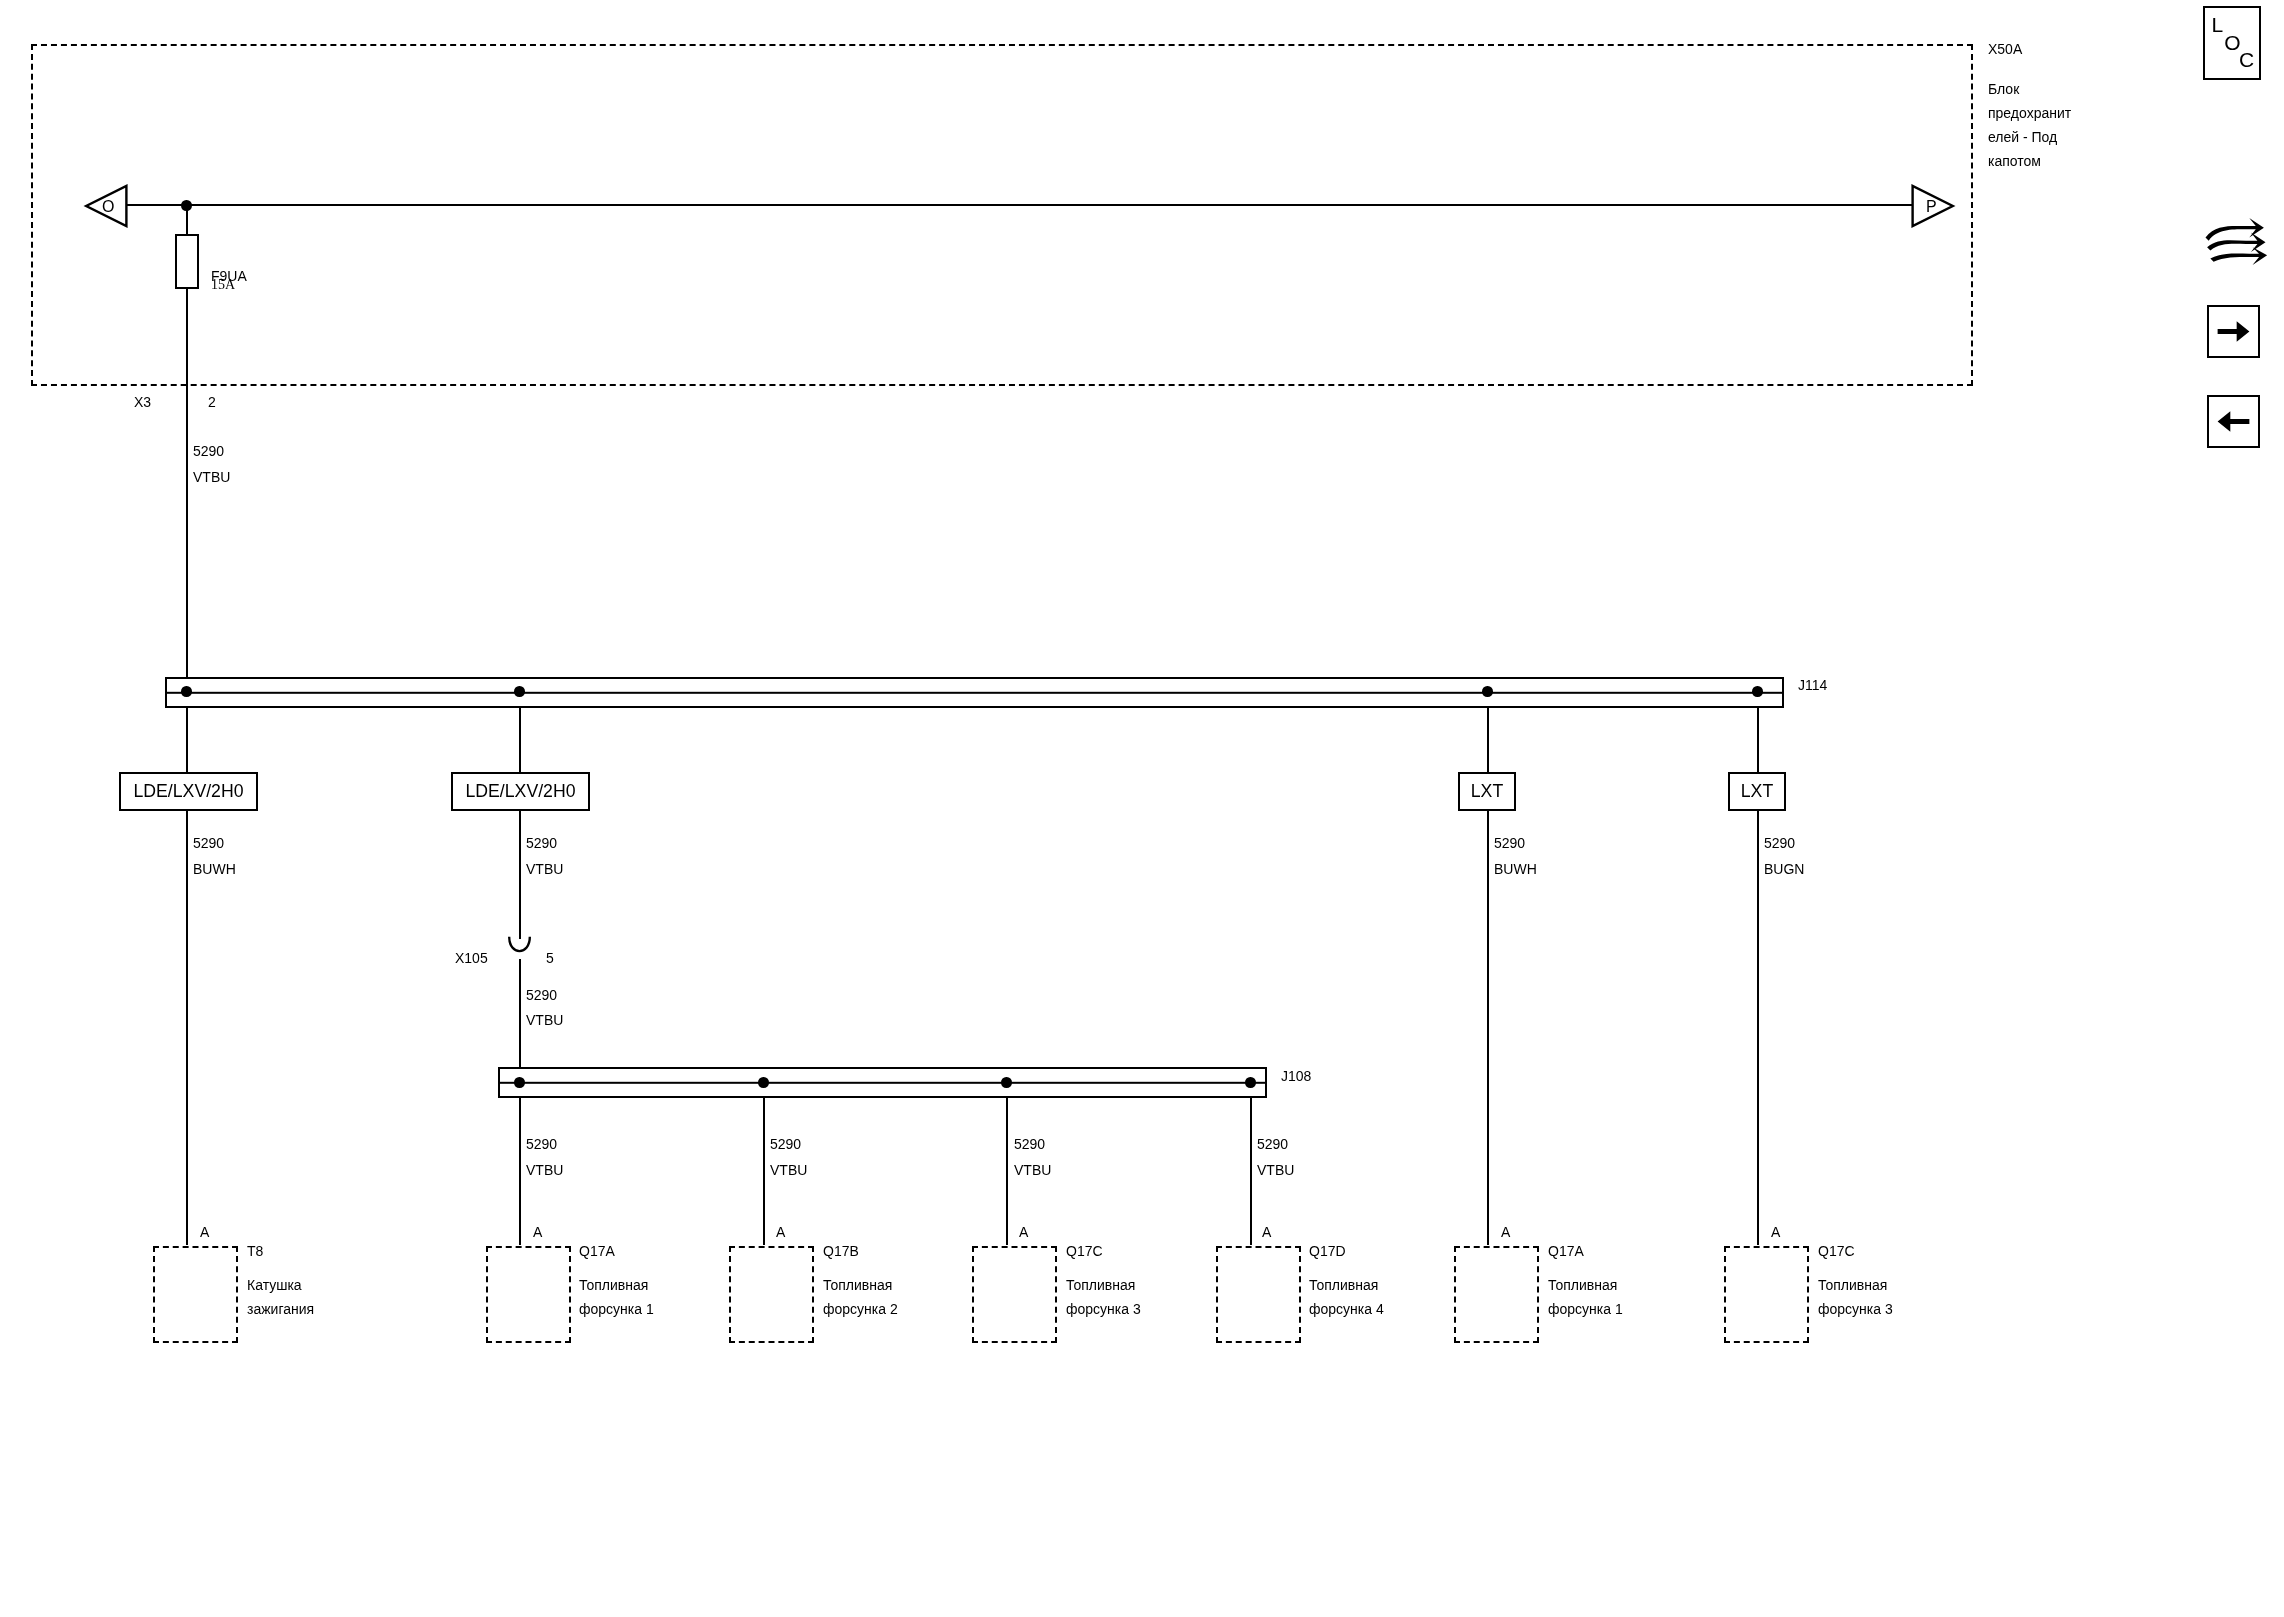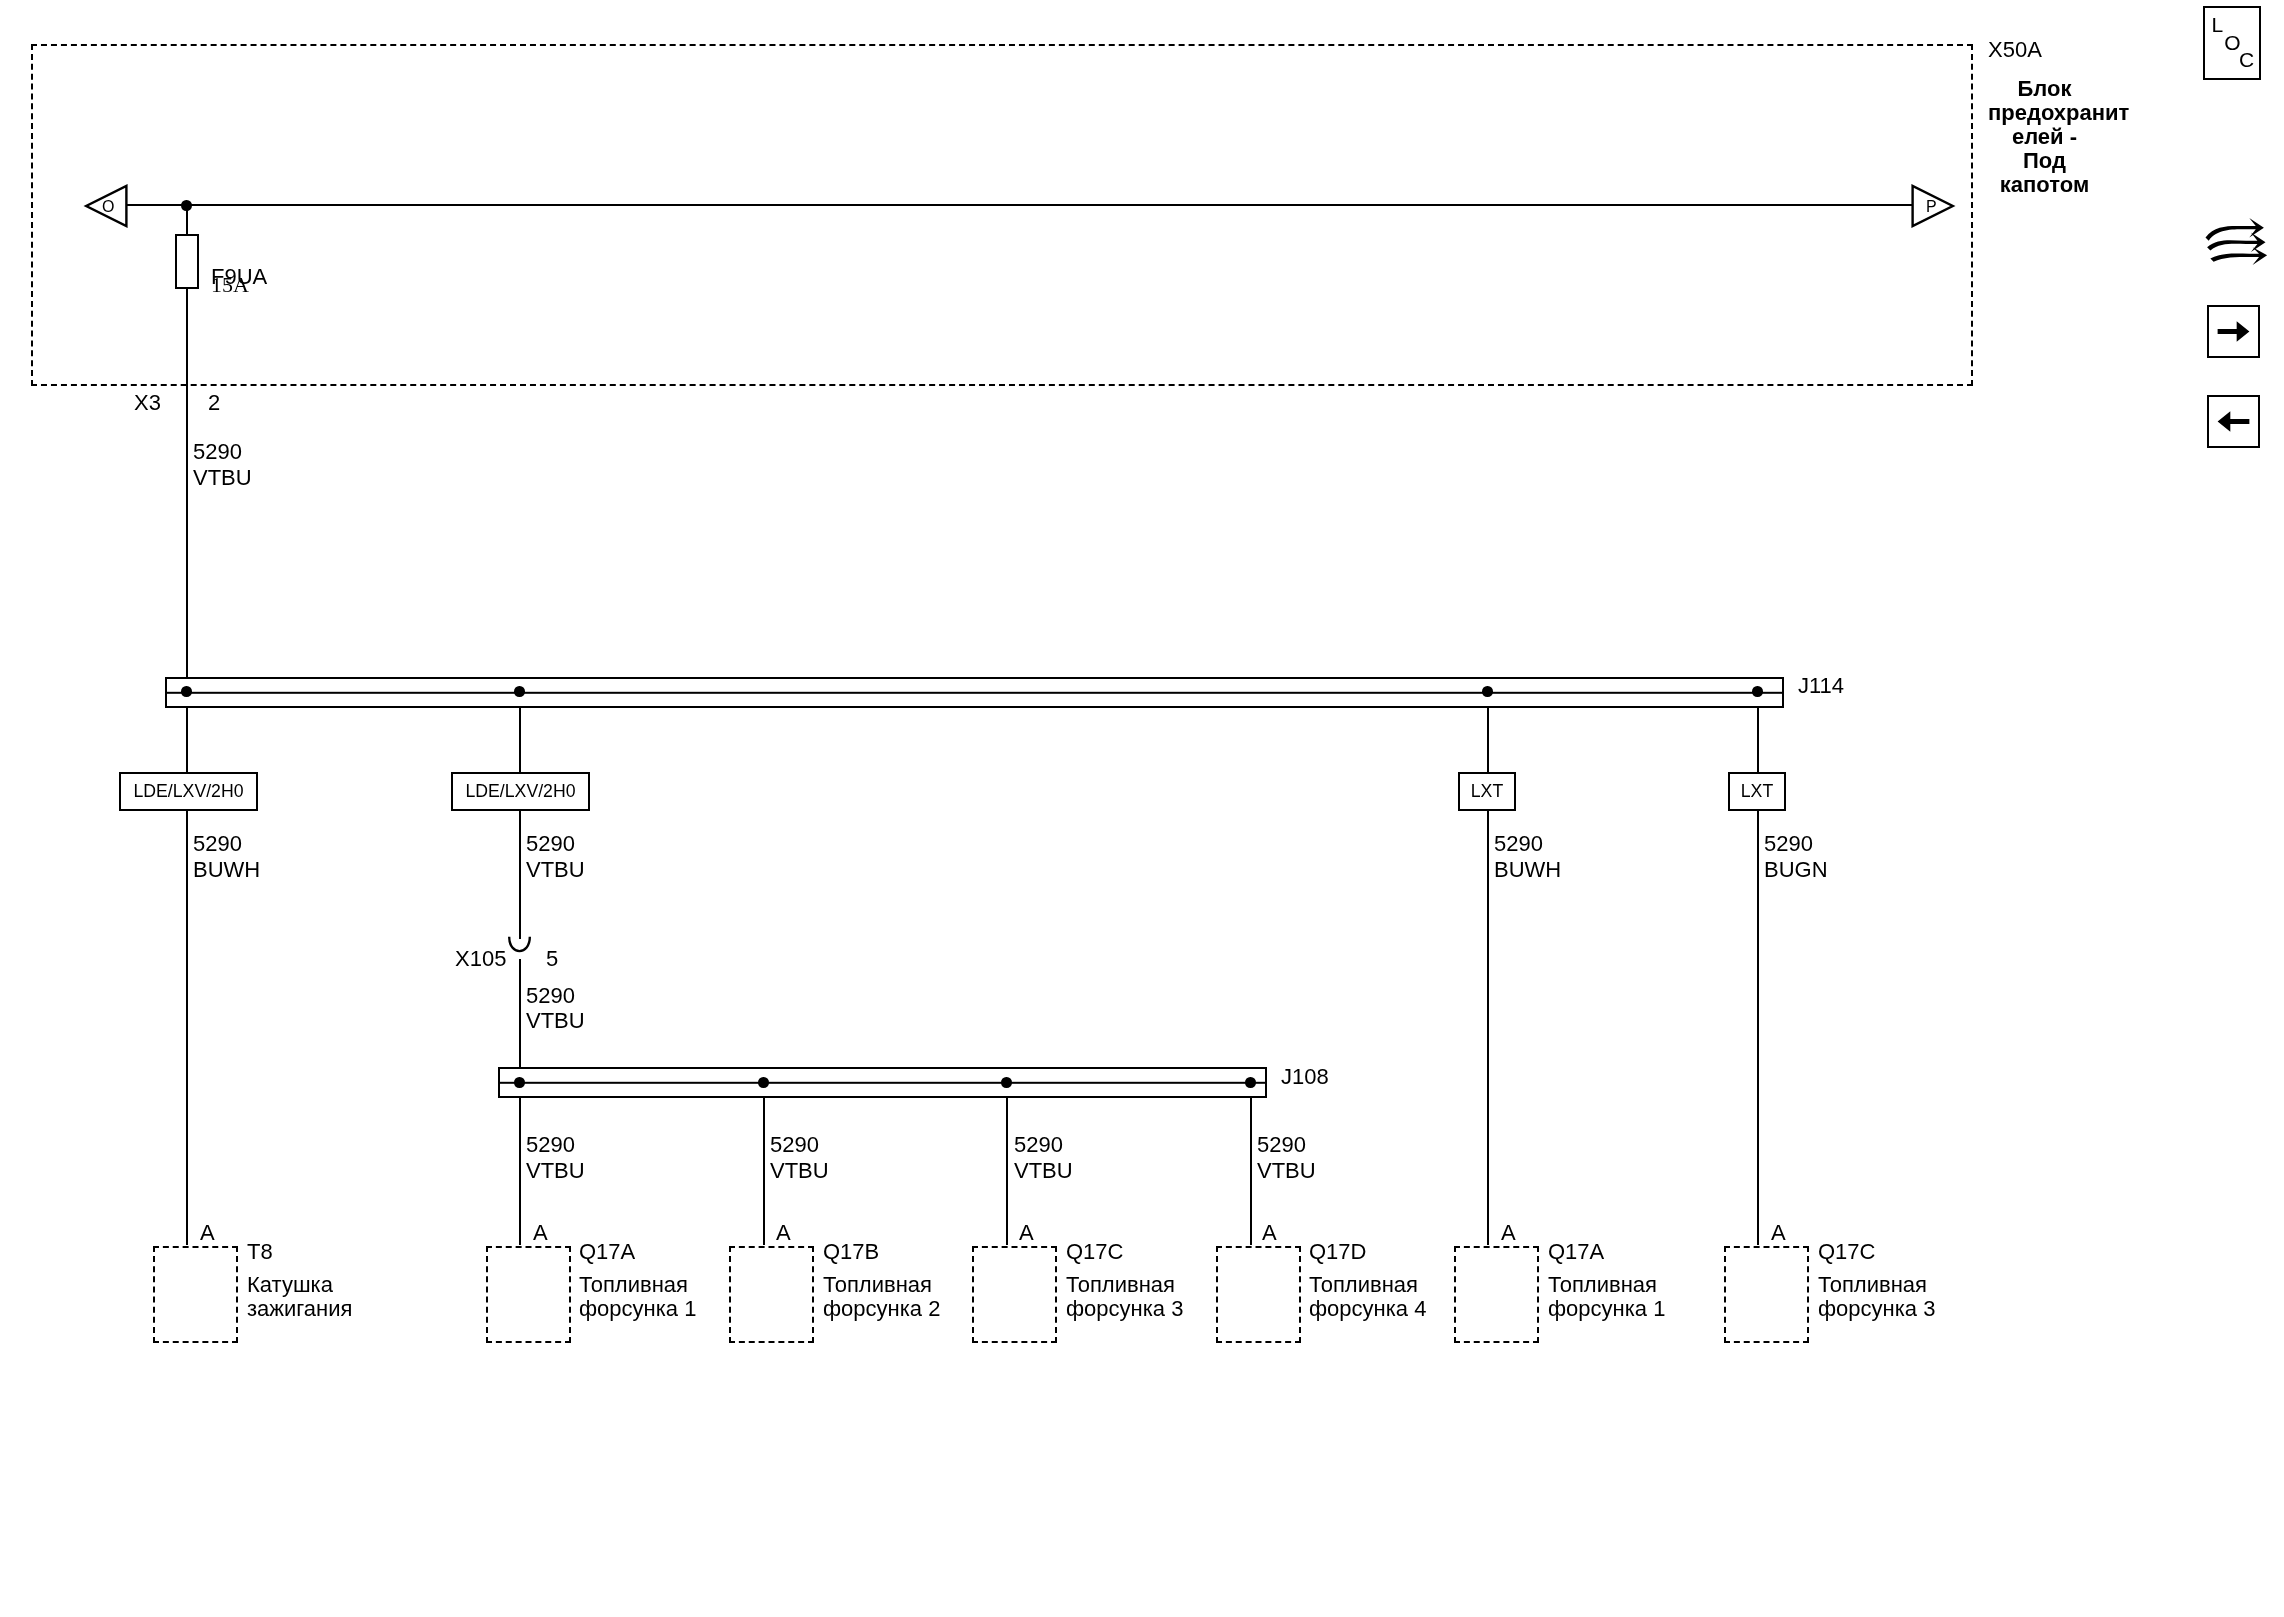--- a/index.html
+++ b/index.html
@@ -10,26 +10,26 @@
   }
   #page {
     position: relative;
     width: 2284px;
     height: 1618px;
     background: #ffffff;
     overflow: hidden;
   }
   .lbl {
     position: absolute;
-    font-size: 22px;
+    font-size: 14px;
     line-height: 21px;
     color: #000;
     white-space: pre;
   }
-  .lbl.b { font-weight: bold; text-align: center; }
+  .lbl.b { font-weight: normal; }
   .lbl.wrap { white-space: normal; }
 
   
   .hline, .vline {
     position: absolute;
     background: #000;
   }
   .hline { height: 2.4px; }
   .vline { width: 2.4px; }
 

